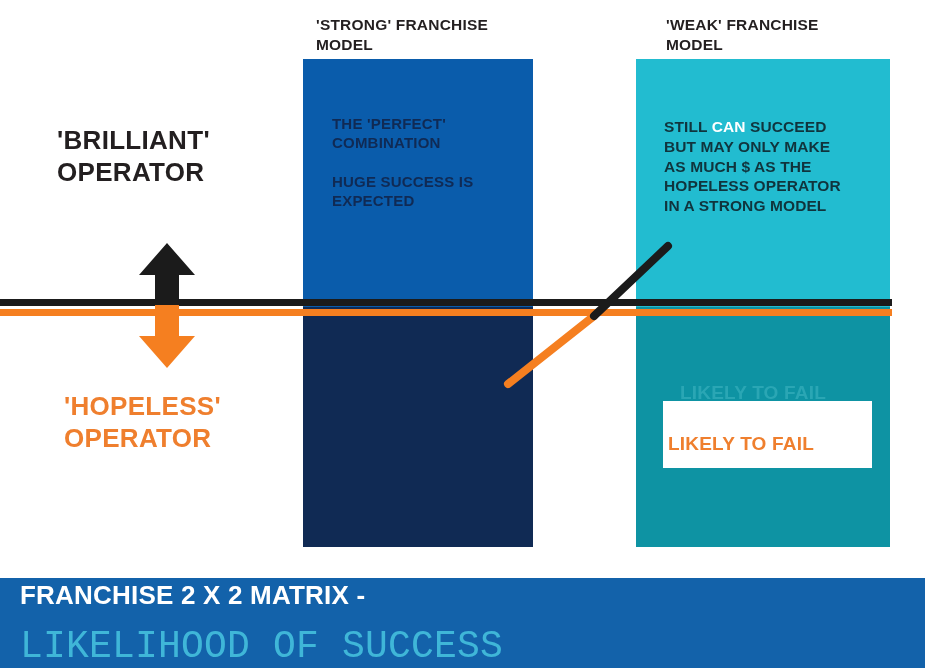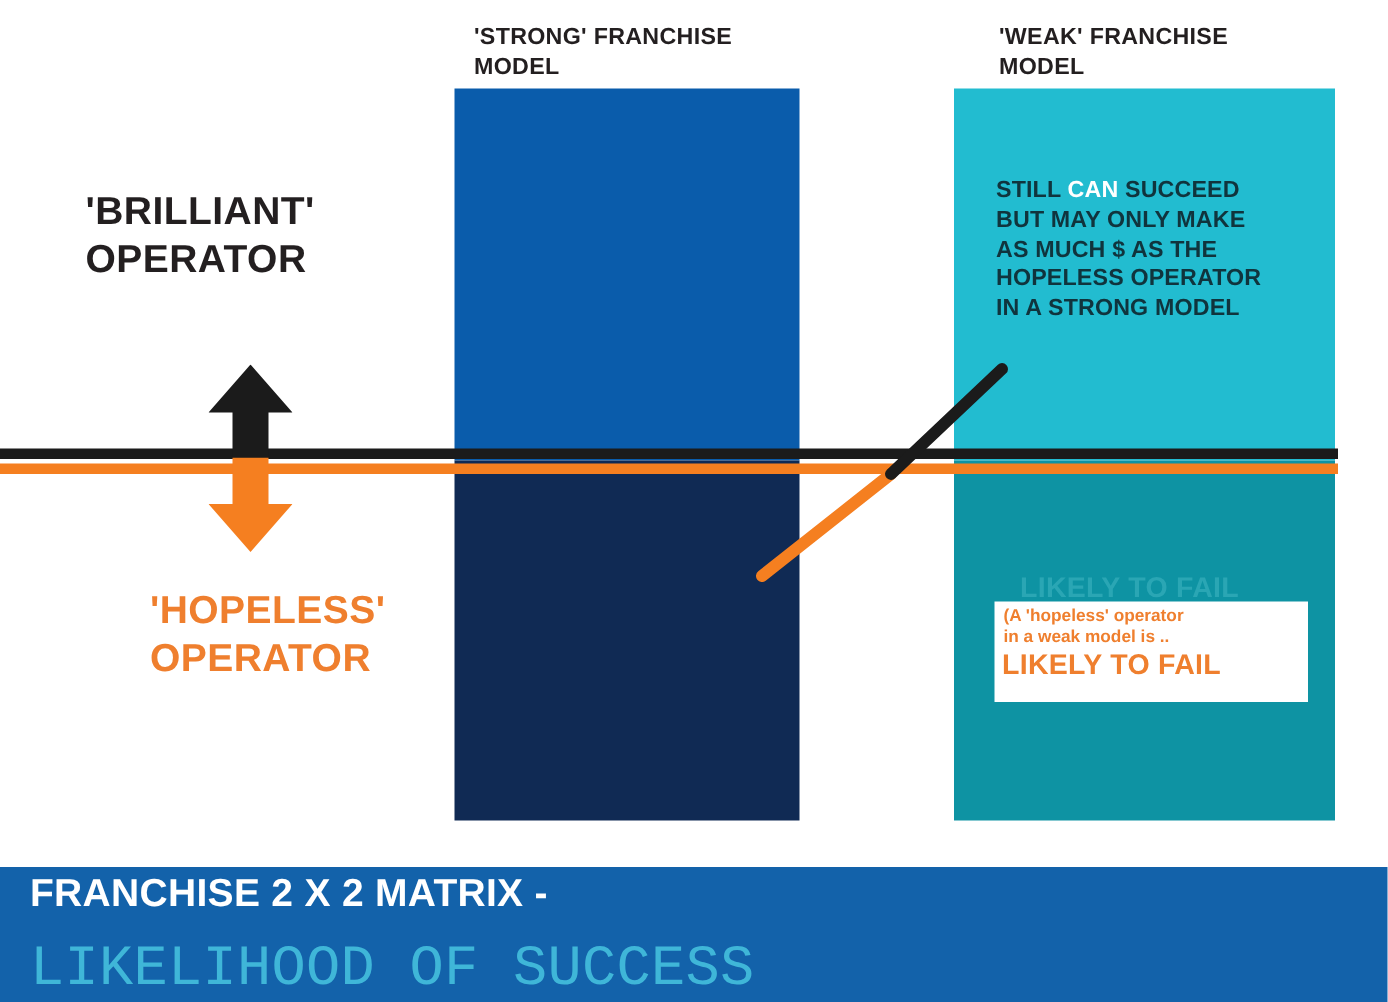--- a/index.html
+++ b/index.html
@@ -105,21 +105,21 @@
   
   .axis-label {
     position: absolute;
     font-size: 26px;
     font-weight: bold;
     line-height: 1.22;
     letter-spacing: .3px;
     white-space: pre-line;
   }
   #label-brilliant { left: 57px;  top: 125px; width: 240px; color: #231f20; }
-  #label-hopeless  { left: 64px;  top: 391px; width: 240px; color: #ef7f2e; margin-left: 36px; }
+  #label-hopeless  { left: 64px;  top: 391px; width: 240px; color: #ef7f2e; }
 
   
   .rule { position: absolute; }
   #rule-black  { left: 0px; top: 299px; width: 892px; height: 7px;  background: #1b1b1b; }
   #rule-orange { left: 0px; top: 309px; width: 892px; height: 7px;  background: #f57f20; }
 
   
   #arrows { position: absolute; left: 139px; top: 243px; width: 56px; height: 125px; }
   #arrow-up   { position: absolute; left: 0; top: 0;    width: 56px; height: 62px; }
   #arrow-down { position: absolute; left: 0; top: 62px; width: 56px; height: 63px; }
@@ -161,33 +161,36 @@
 MODEL</div>
 
   <div class="col-header" id="hdr-weak">'WEAK' FRANCHISE
 MODEL</div>
 
   <div class="quad" id="quad-tl"></div>
   <div class="quad" id="quad-bl"></div>
   <div class="quad" id="quad-tr"></div>
   <div class="quad" id="quad-br"></div>
 
+  <div class="q-text" id="tl-text">THE 'PERFECT'
+COMBINATION
+
+HUGE SUCCESS IS
+EXPECTED</div>
 
   <div class="q-text" id="tr-text"><span>STILL </span><span class="hl">CAN</span><span> SUCCEED
 BUT MAY ONLY MAKE
 AS MUCH $ AS THE
 HOPELESS OPERATOR
 IN A STRONG MODEL</span></div>
 
 
   <div id="br-ghost">LIKELY TO FAIL</div>
 
   <div id="br-box"></div>
-  <div id="br-small">(A 'hopeless' operator
-in a weak model is ..</div>
   <div id="br-big">LIKELY TO FAIL</div>
 
   <div class="axis-label" id="label-brilliant">'BRILLIANT'
 OPERATOR</div>
 
   <div class="axis-label" id="label-hopeless">'HOPELESS'
 OPERATOR</div>
 
   <div class="rule" id="rule-black"></div>
   <div class="rule" id="rule-orange"></div>

